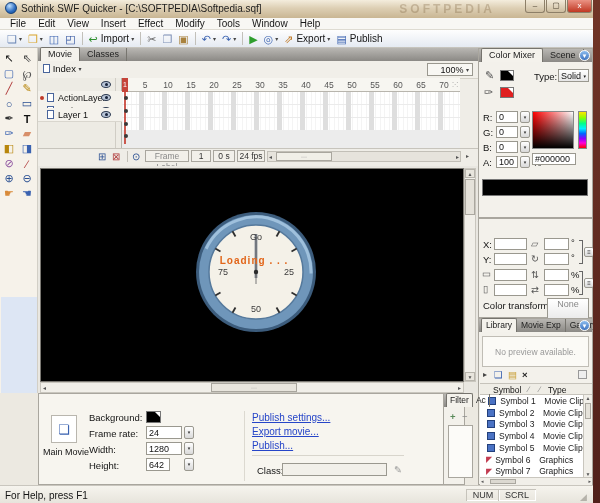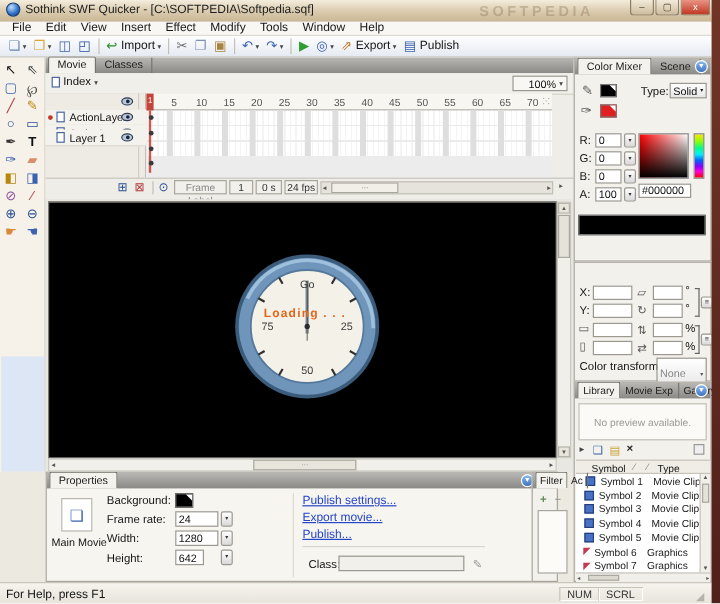--- a/index.html
+++ b/index.html
@@ -478,21 +478,21 @@
     <span class="lab" style="left:4px;top:64px;color:#555;">▯</span>
     <span class="fld" style="left:15px;top:65px;width:33px;height:12px;"></span>
     <span class="lab" style="left:52px;top:65px;color:#555;">⇄</span>
     <span class="fld" style="left:65px;top:65px;width:25px;height:12px;"></span>
     <span class="lab" style="left:92px;top:65px;">%</span>
     <span style="position:absolute;left:100px;top:21px;width:4px;height:24px;border:1px solid #666;border-left:none;box-sizing:border-box;"></span>
     <span class="spin" style="left:105px;top:28px;height:10px;font-size:6px;line-height:9px;">≡</span>
     <span style="position:absolute;left:100px;top:52px;width:4px;height:24px;border:1px solid #666;border-left:none;box-sizing:border-box;"></span>
     <span class="spin" style="left:105px;top:59px;height:10px;font-size:6px;line-height:9px;">≡</span>
     <span class="lab" style="left:4px;top:81px;">Color transform:</span>
-    <span class="combo" style="left:68px;top:79px;width:42px;height:26px;color:#888;">
+    <span class="combo" style="left:68px;top:79px;width:42px;height:26px;color:#888;flex-direction:column;">
       <span>None</span>
         <span style="font-size:5px;color:#555;">▾</span>
     </span>
   </div>
 
   <div class="panel" style="left:478px;top:318px;width:115px;height:167px;">
     <div class="tabbar" style="font-size:8px;">
       <span class="tab active" style="padding:0 4px;font-size:8.5px;">Library</span>
       <span class="tab inactive" style="padding:0 4px;font-size:8.5px;">Movie Exp</span>
       <span class="tab inactive" style="padding:0 4px;font-size:8.5px;">Gallery</span>
@@ -556,24 +556,20 @@
       <span style="position:absolute;left:0;bottom:0;font-size:5px;color:#555;width:8px;text-align:center;">▼</span>
     </div>
     <div style="position:absolute;left:1px;top:158px;width:112px;height:8px;background:#f1efe9;border-top:1px solid #c9c6be;box-sizing:border-box;">
       <span style="position:absolute;left:1px;top:0px;font-size:5px;color:#555;">◂</span>
       <span style="position:absolute;left:10px;top:1px;width:26px;height:5px;background:#dcd9d1;border:1px solid #aaa79f;box-sizing:border-box;"></span>
       <span style="position:absolute;right:1px;top:0px;font-size:5px;color:#555;">▸</span>
     </div>
   </div>
 
   <div class="panel" style="left:38px;top:393px;width:410px;height:92px;background:#f7f5ef;">
-    <div class="tabbar">
-      <span class="tab active">Properties</span>
-      <span class="pmenu-btn">▼</span>
-    </div>
     <div style="position:absolute;left:12px;top:21px;width:26px;height:28px;background:#fff;border:1px solid #b9b6ae;
          display:flex;align-items:center;justify-content:center;font-size:13px;color:#3a62b0;box-sizing:border-box;">❏</div>
     <span class="lab" style="left:4px;top:53px;width:44px;text-align:center;font-size:9px;">Main Movie</span>
     <span class="lab" style="left:50px;top:18px;">Background:</span>
     <span class="swatch" style="left:107px;top:17px;width:15px;height:12px;background:#000;">
         <span class="corner-tri"></span>
       </span>
     <span class="lab" style="left:50px;top:34px;">Frame rate:</span>
     <span class="fld" style="left:107px;top:32px;width:36px;height:13px;line-height:12px;">24</span>
     <span class="spin" style="left:145px;top:32px;height:13px;line-height:11px;">▾</span>

